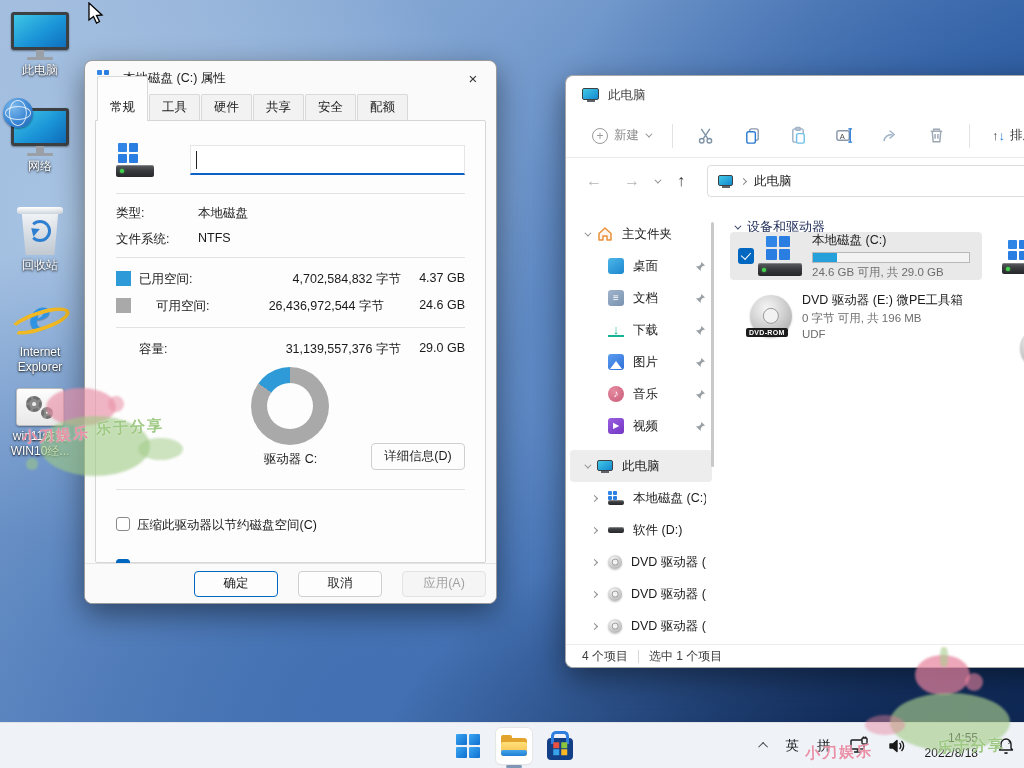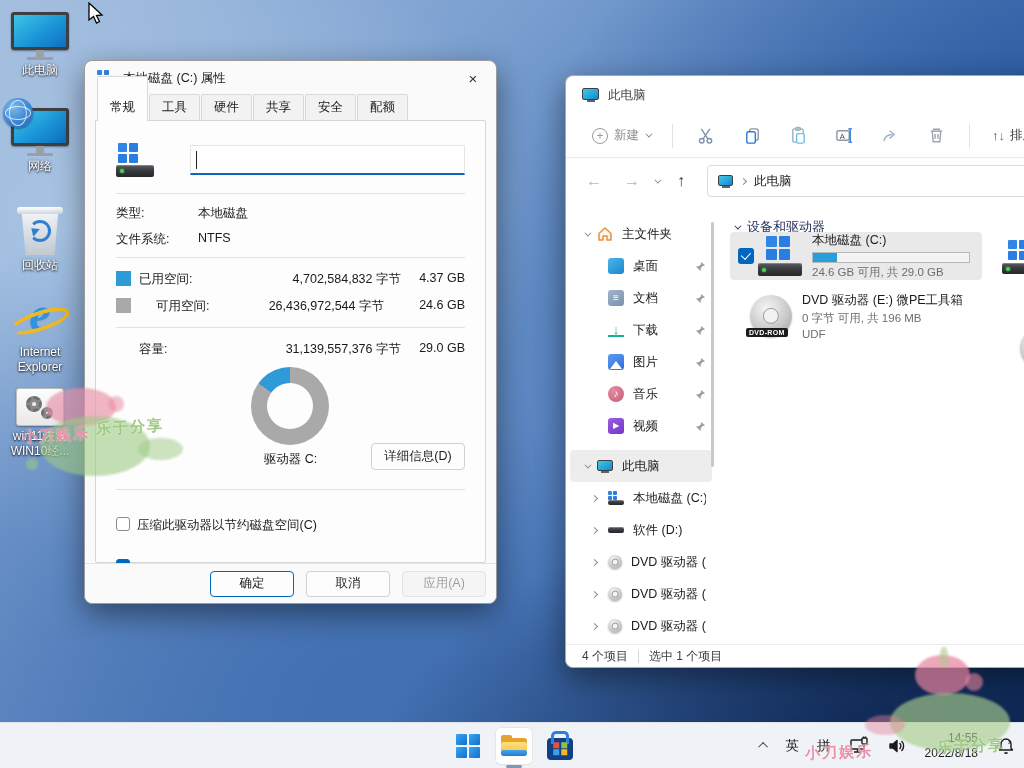--- a/index.html
+++ b/index.html
@@ -68,21 +68,21 @@
   .bytes { margin-left:auto; text-align:right; }
   .gbcol { width:64px; text-align:right; }
   .donut { position:absolute; width:78px; height:78px; border-radius:50%; }
   .donut:after { content:""; position:absolute; left:50%; top:50%; width:46px; height:46px; transform:translate(-50%,-50%); background:#fdfdfd; border-radius:50%; }
   .btn { display:inline-flex; align-items:center; justify-content:center; background:#fdfdfd; border:1px solid #d0d0d0; border-radius:4px; font-size:12.5px; color:#1a1a1a; }
   .btn.primary { border:1.5px solid #0067c0; }
   .btn.disabled { color:#a0a0a0; background:#f5f5f5; border-color:#e3e3e3; }
   .cbx { width:14px; height:14px; border:1px solid #8a8a8a; border-radius:3px; background:#fff; flex:none; margin-right:7px; position:relative; }
   .cbx.checked { background:#0067c0; border-color:#0067c0; }
   .cbx.checked:after { content:""; position:absolute; left:3.5px; top:1px; width:4px; height:8px; border:solid #fff; border-width:0 1.8px 1.8px 0; transform:rotate(42deg); }
-  .dlg-btnrow { position:absolute; left:0; right:0; bottom:0; height:40px; border-top:1px solid #e4e4e4; display:flex; align-items:center; justify-content:flex-end; padding:0 10px; gap:12px; border-radius:0 0 8px 8px; background:#fafafa; }
+  .dlg-btnrow { position:absolute; left:0; right:0; bottom:0; height:40px; border-top:1px solid #e4e4e4; display:flex; align-items:center; justify-content:flex-end; padding:0 10px; gap:20px; border-radius:0 0 8px 8px; background:#fafafa; }
   .dlg-btnrow .btn { width:84px; height:26px; }
 
   
   .explorer { position:absolute; left:565px; top:75px; width:645px; height:593px; background:#fff; border:1px solid #a8a8a8; border-right:none; border-radius:8px 0 0 8px; box-shadow:0 10px 30px rgba(0,0,0,.45); }
   .ex-titlebar { height:38px; display:flex; align-items:center; padding:0 16px; }
   .ex-title { margin-left:9px; font-size:12.5px; color:#444; }
   .ex-toolbar { height:44px; display:flex; align-items:center; padding:0 18px; border-bottom:1px solid #ebebeb; gap:8px; }
   .tb-new { display:flex; align-items:center; gap:6px; color:#8d8d8d; padding:6px 8px; border-radius:4px; }
   .plus-circle { width:16px; height:16px; border:1.4px solid #9a9a9a; border-radius:50%; display:flex; align-items:center; justify-content:center; font-size:12px; color:#9a9a9a; line-height:1; }
   .tb-sep { width:1px; height:24px; background:#e3e3e3; margin:0 6px; }

